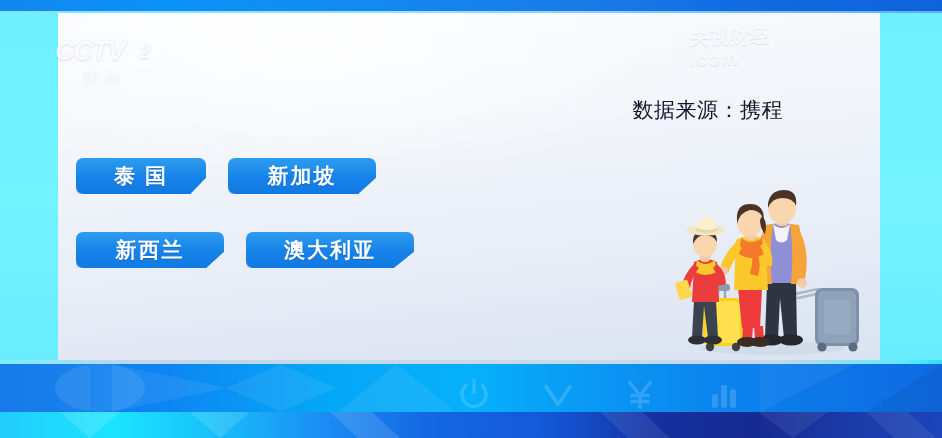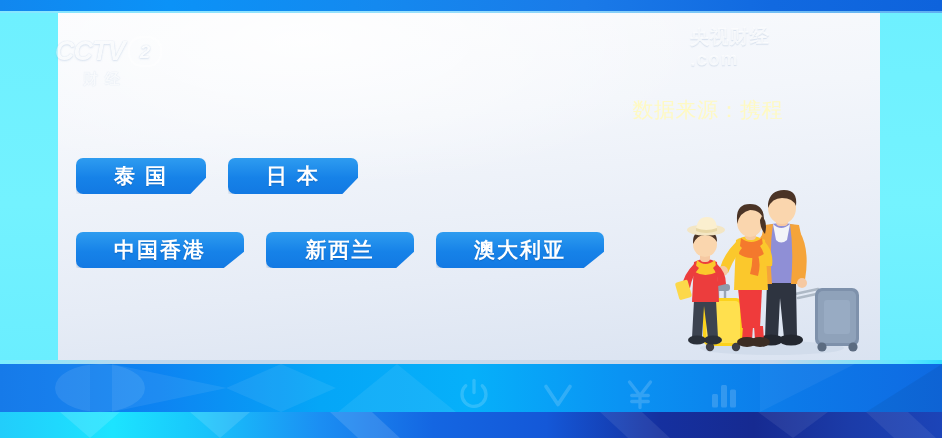--- a/index.html
+++ b/index.html
@@ -84,21 +84,21 @@
     position:absolute;left:283px;top:42px;width:500px;
     font-size:32px;font-weight:700;letter-spacing:1px;
     color:#18539e;
     text-shadow:0 1px 0 rgba(255,255,255,.7);
     white-space:nowrap;
   }
   .subtitle{
     position:absolute;left:283px;top:96px;width:500px;
     text-align:right;
     font-size:21px;font-weight:400;letter-spacing:.5px;
-    color:#fef9c3;
+    color:#0f172a;
     white-space:nowrap;
   }
 
   
   .chips{
     position:absolute;left:76px;top:158px;width:600px;
   }
   .chip-row{display:flex;align-items:flex-start;margin-bottom:38px;}
   .chip{
     position:relative;
@@ -176,29 +176,26 @@
   <div class="watermark">央视财经<br>.com</div>
 
   <div class="subtitle">数据来源：携程</div>
 
   <div class="chips">
 
     <div class="chip-row">
       <div class="chip w2">
         <span class="chip-label">泰 国</span>
       </div>
-      <div class="chip w2">
-        <span class="chip-label">日 本</span>
+      <div class="chip w3">
+        <span class="chip-label">新加坡</span>
       </div>
     </div>
 
     <div class="chip-row">
-      <div class="chip w4">
-        <span class="chip-label">中国香港</span>
-      </div>
       <div class="chip w3">
         <span class="chip-label">新西兰</span>
       </div>
       <div class="chip w4">
         <span class="chip-label">澳大利亚</span>
       </div>
     </div>
 
   </div>
 

